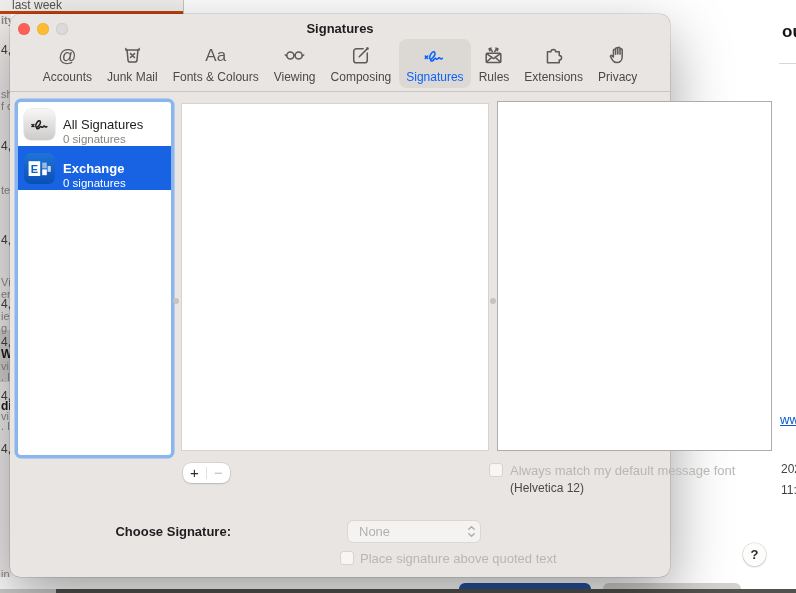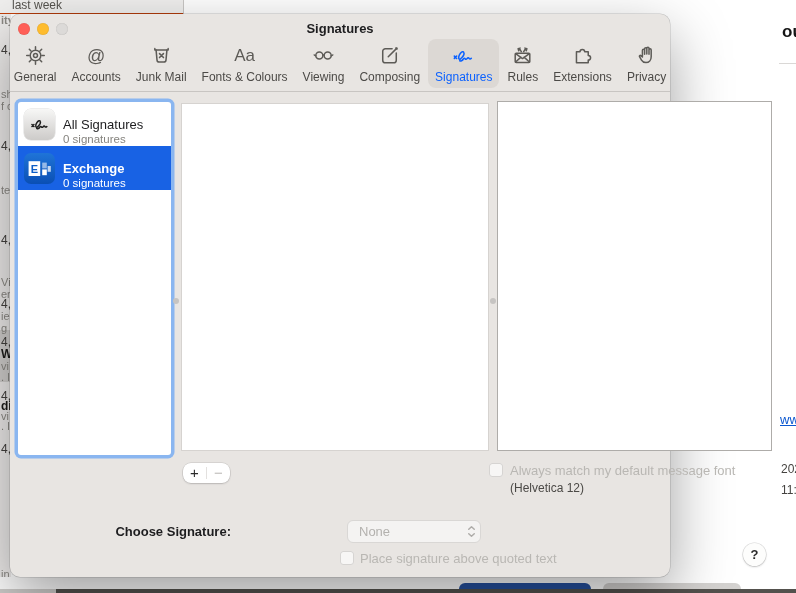--- a/index.html
+++ b/index.html
@@ -5,21 +5,21 @@
   * { margin:0; padding:0; box-sizing:border-box; }
   html,body { width:796px; height:593px; }
   body {
     position:relative; overflow:hidden; background:#ffffff;
     font-family:"Liberation Sans","DejaVu Sans",sans-serif;
     -webkit-font-smoothing:antialiased;
   }
 
   
   .bg-topleft { position:absolute; left:0; top:0; width:183px; height:14px;
-    background:#f1f0ef; border-bottom:1px solid #c2410c; z-index:0; }
+    background:#f1f0ef; border-bottom:3px solid #c2410c; z-index:0; }
   .bg-topleft .hdr { position:absolute; left:12px; top:-2px; font-size:12px; color:#55534e; }
   .bg-topdivider { position:absolute; left:183px; top:0; width:1px; height:14px; background:#c9c7c5; z-index:0; }
   .bg-topright { position:absolute; left:184px; top:0; width:612px; height:14px; background:#ffffff; z-index:0; }
 
   .bg-leftstrip { position:absolute; left:0; top:14px; width:11px; height:579px; background:#efedec; z-index:1; }
   .bg-leftstrip .hl { position:absolute; left:0; top:316px; width:11px; height:52px; background:#d3d1cf; }
   .bgfrag { position:absolute; left:1px; white-space:nowrap; line-height:13px; }
   .bgfrag.gray { color:#8b8984; font-size:11px; }
   .bgfrag.dark { color:#43413e; font-size:12px; }
   .bgfrag.bold { color:#1c1b19; font-size:12px; font-weight:bold; }
@@ -170,30 +170,20 @@
 
   <div class="titlebar">
     <span class="tl red"></span>
     <span class="tl yellow"></span>
     <span class="tl gray"></span>
     <div class="win-title">Signatures</div>
   </div>
 
   <div class="toolbar">
 
-    <div class="tab">
-      <span class="ticon">
-        <svg width="25" height="25" viewBox="0 0 24 24">
-            <circle cx="12" cy="12" r="5.1"></circle>
-            <circle cx="12" cy="12" r="1.9"></circle>
-            <path d="M12 3.6v2.3M12 18.1v2.3M3.6 12h2.3M18.1 12h2.3M6.06 6.06l1.63 1.63M16.31 16.31l1.63 1.63M17.94 6.06l-1.63 1.63M7.69 16.31l-1.63 1.63"></path>
-          </svg>
-      </span>
-      <span class="tlabel">General</span>
-    </div>
 
     <div class="tab">
       <span class="ticon">
           <span class="tglyph">@</span>
         </span>
       <span class="tlabel">Accounts</span>
     </div>
 
     <div class="tab">
       <span class="ticon">

